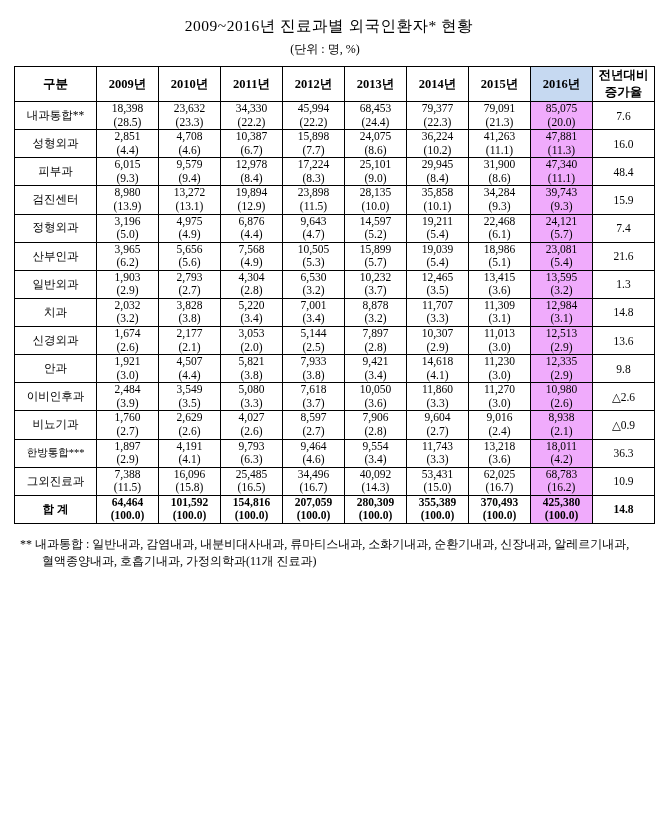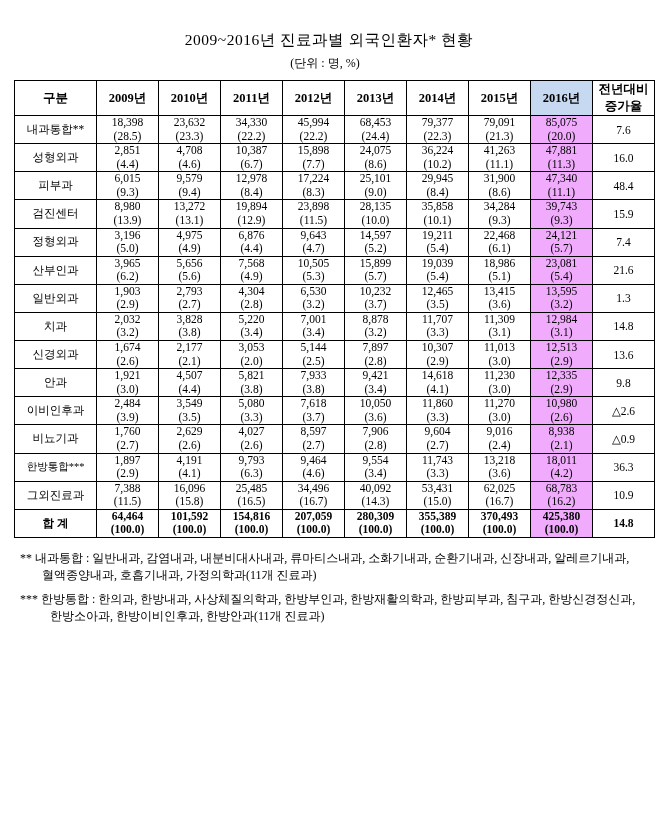--- a/index.html
+++ b/index.html
@@ -12,42 +12,41 @@
     height: 815px;
     font-family: "Liberation Serif", "DejaVu Serif", serif;
     color: #000000;
     position: relative;
     overflow: hidden;
   }
   .page {
     width: 658px;
     height: 607px;
     box-sizing: border-box;
-    padding: 24px 14px 0 14px;
+    padding: 10px 14px 0 14px;
     position: relative;
     border-radius: 31px;
   }
   .doc-title {
     text-align: center;
     font-size: 15.5px;
     letter-spacing: 0.5px;
     margin: 6px 0 4px 0;
     font-family: "Liberation Serif", "DejaVu Serif", serif;
   }
   .unit-line {
     text-align: center;
     font-size: 12px;
     margin: 0 8px 4px 0;
   }
   table.main {
     border-collapse: collapse;
     width: 630px;
     margin: 8px auto;
     table-layout: fixed;
-    font-family: Liberation Serif, serif;
   }
   table.main th, table.main td {
     border: 1px solid #000000;
     text-align: center;
     vertical-align: middle;
     font-size: 11.5px;
     padding: 0;
   }
   table.main thead th {
     height: 26px;
@@ -690,16 +689,15 @@
             <span class="num">425,380</span>
             <span class="pct">(100.0)</span>
           </td>
           <td class="growth">14.8</td>
         </tr>
       </tbody>
   </table>
 
   <div class="notes">
     <p class="indent2">** 내과통합 : 일반내과, 감염내과, 내분비대사내과, 류마티스내과, 소화기내과, 순환기내과, 신장내과, 알레르기내과, 혈액종양내과, 호흡기내과, 가정의학과(11개 진료과)</p>
-    <p class="indent3">*** 한방통합 : 한의과, 한방내과, 사상체질의학과, 한방부인과, 한방재활의학과, 한방피부과, 침구과, 한방신경정신과, 한방소아과, 한방이비인후과, 한방안과(11개 진료과)</p>
   </div>
 
 </div>
 
 </body></html>

